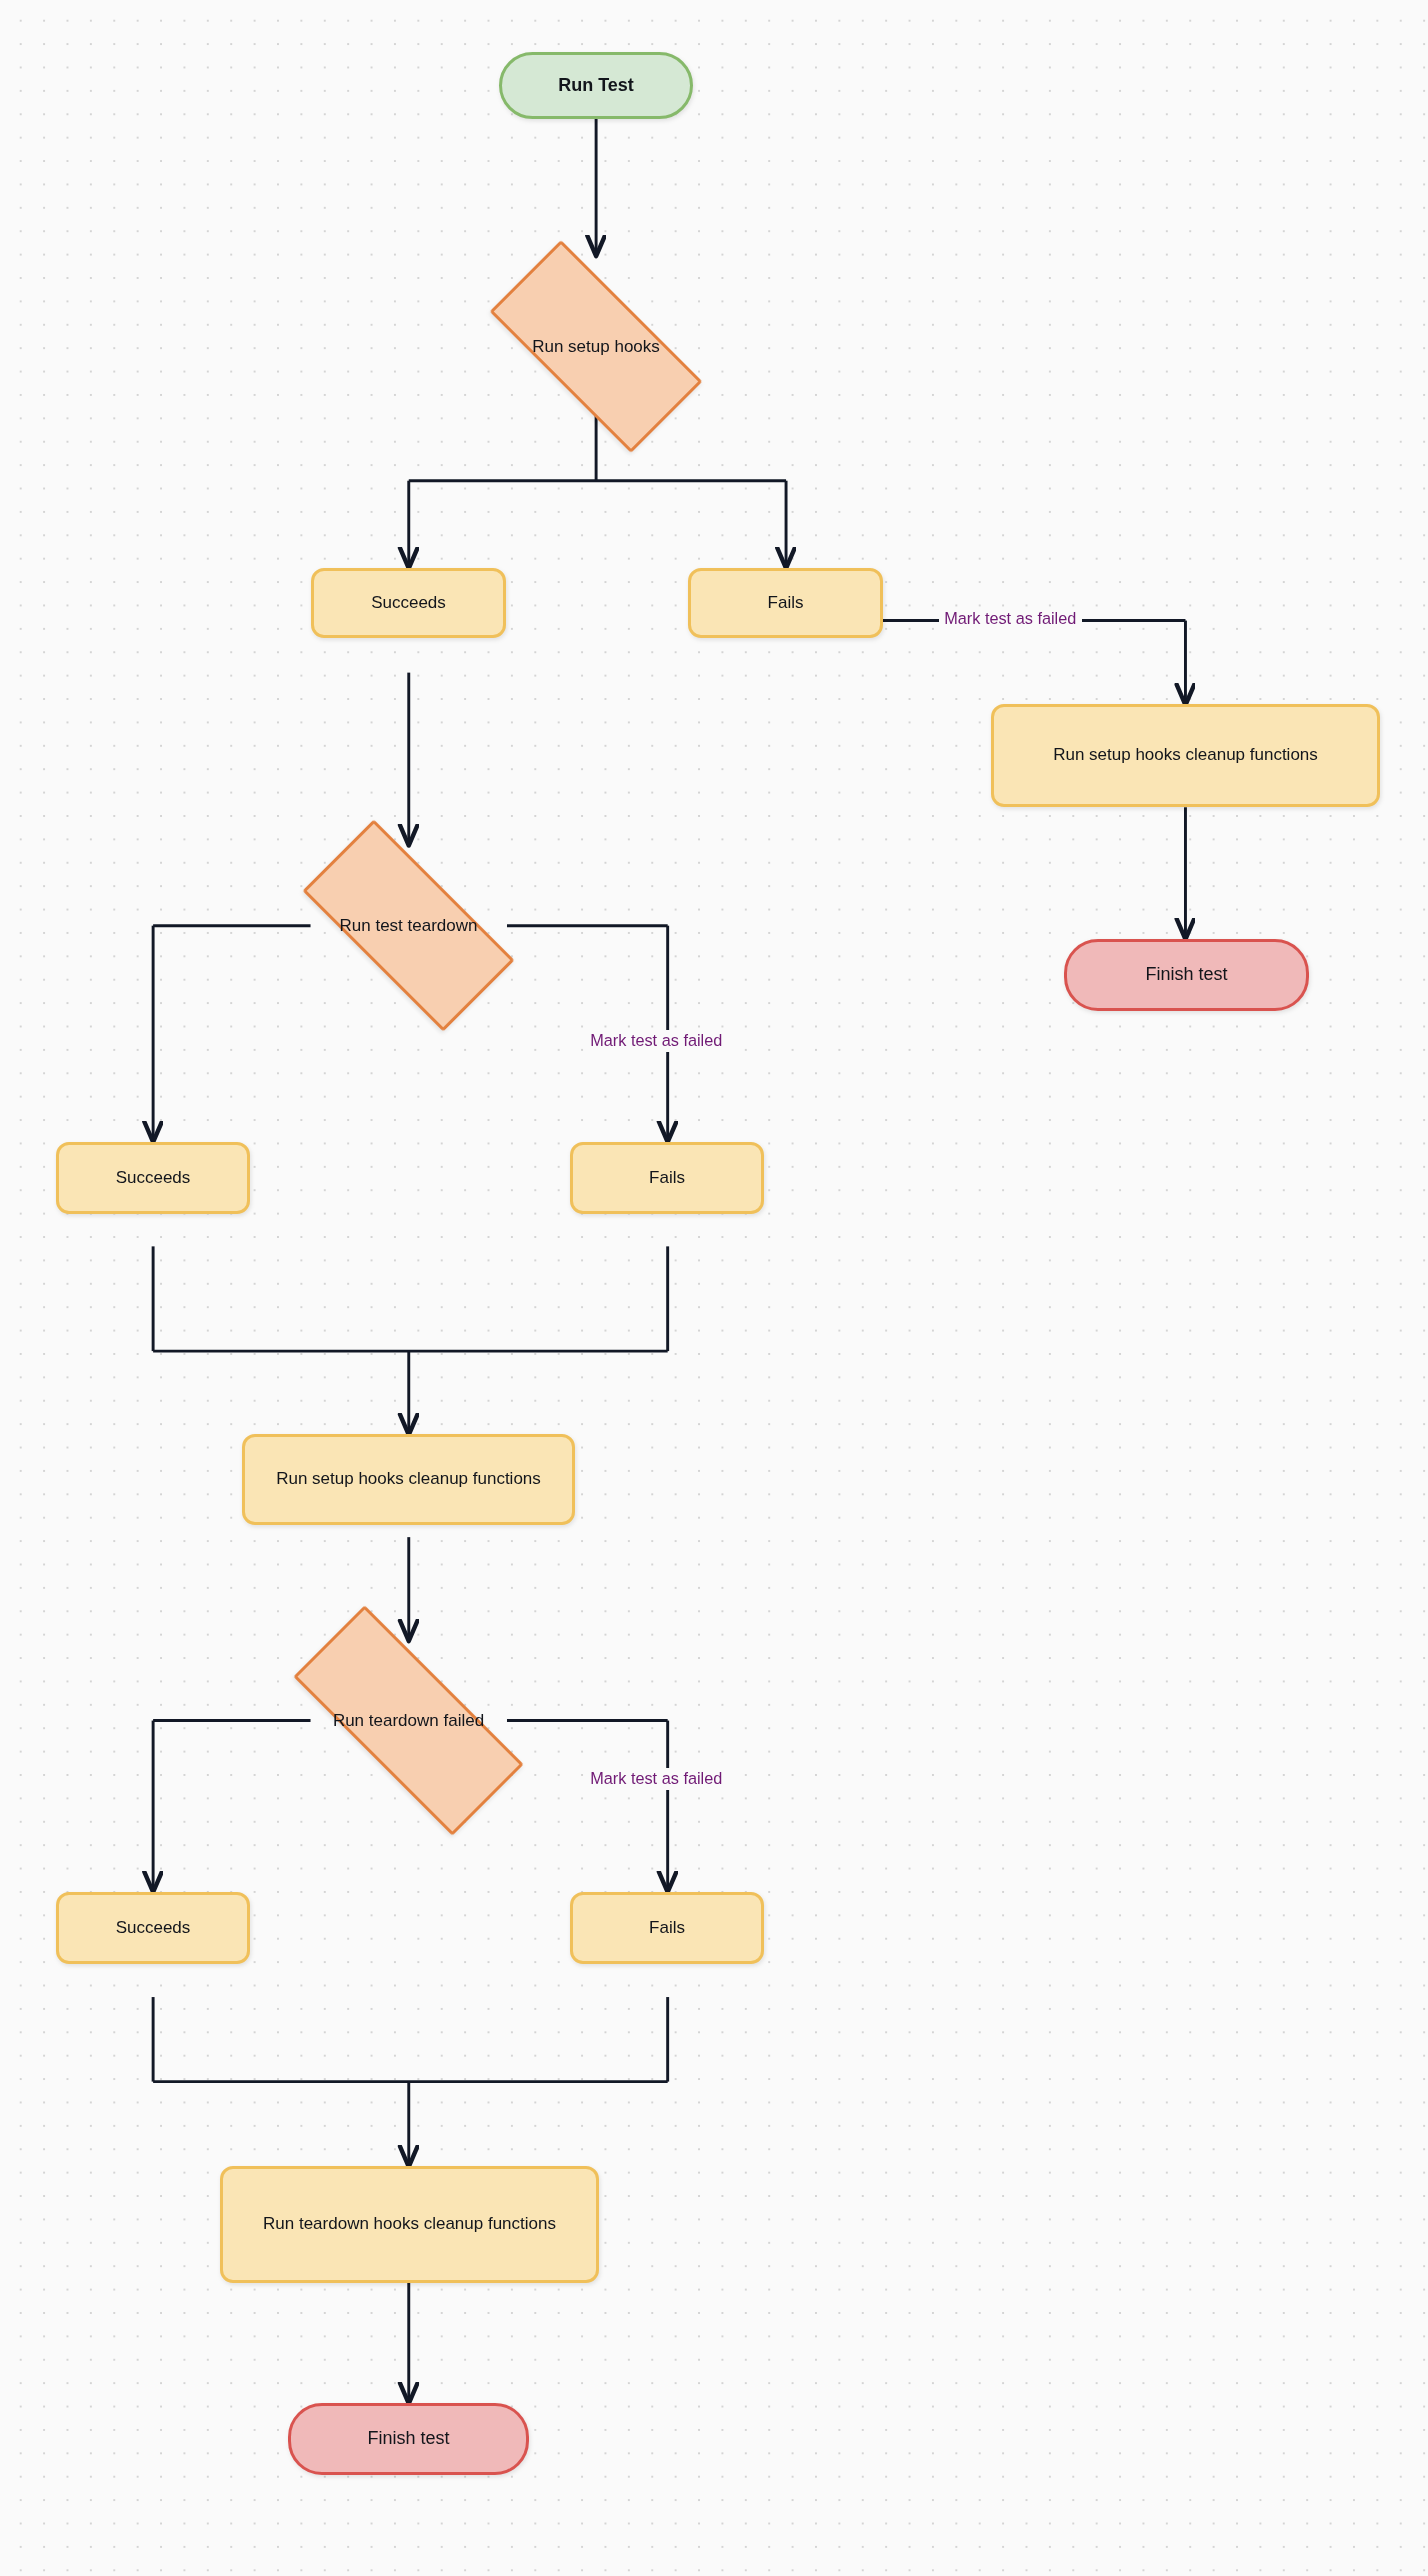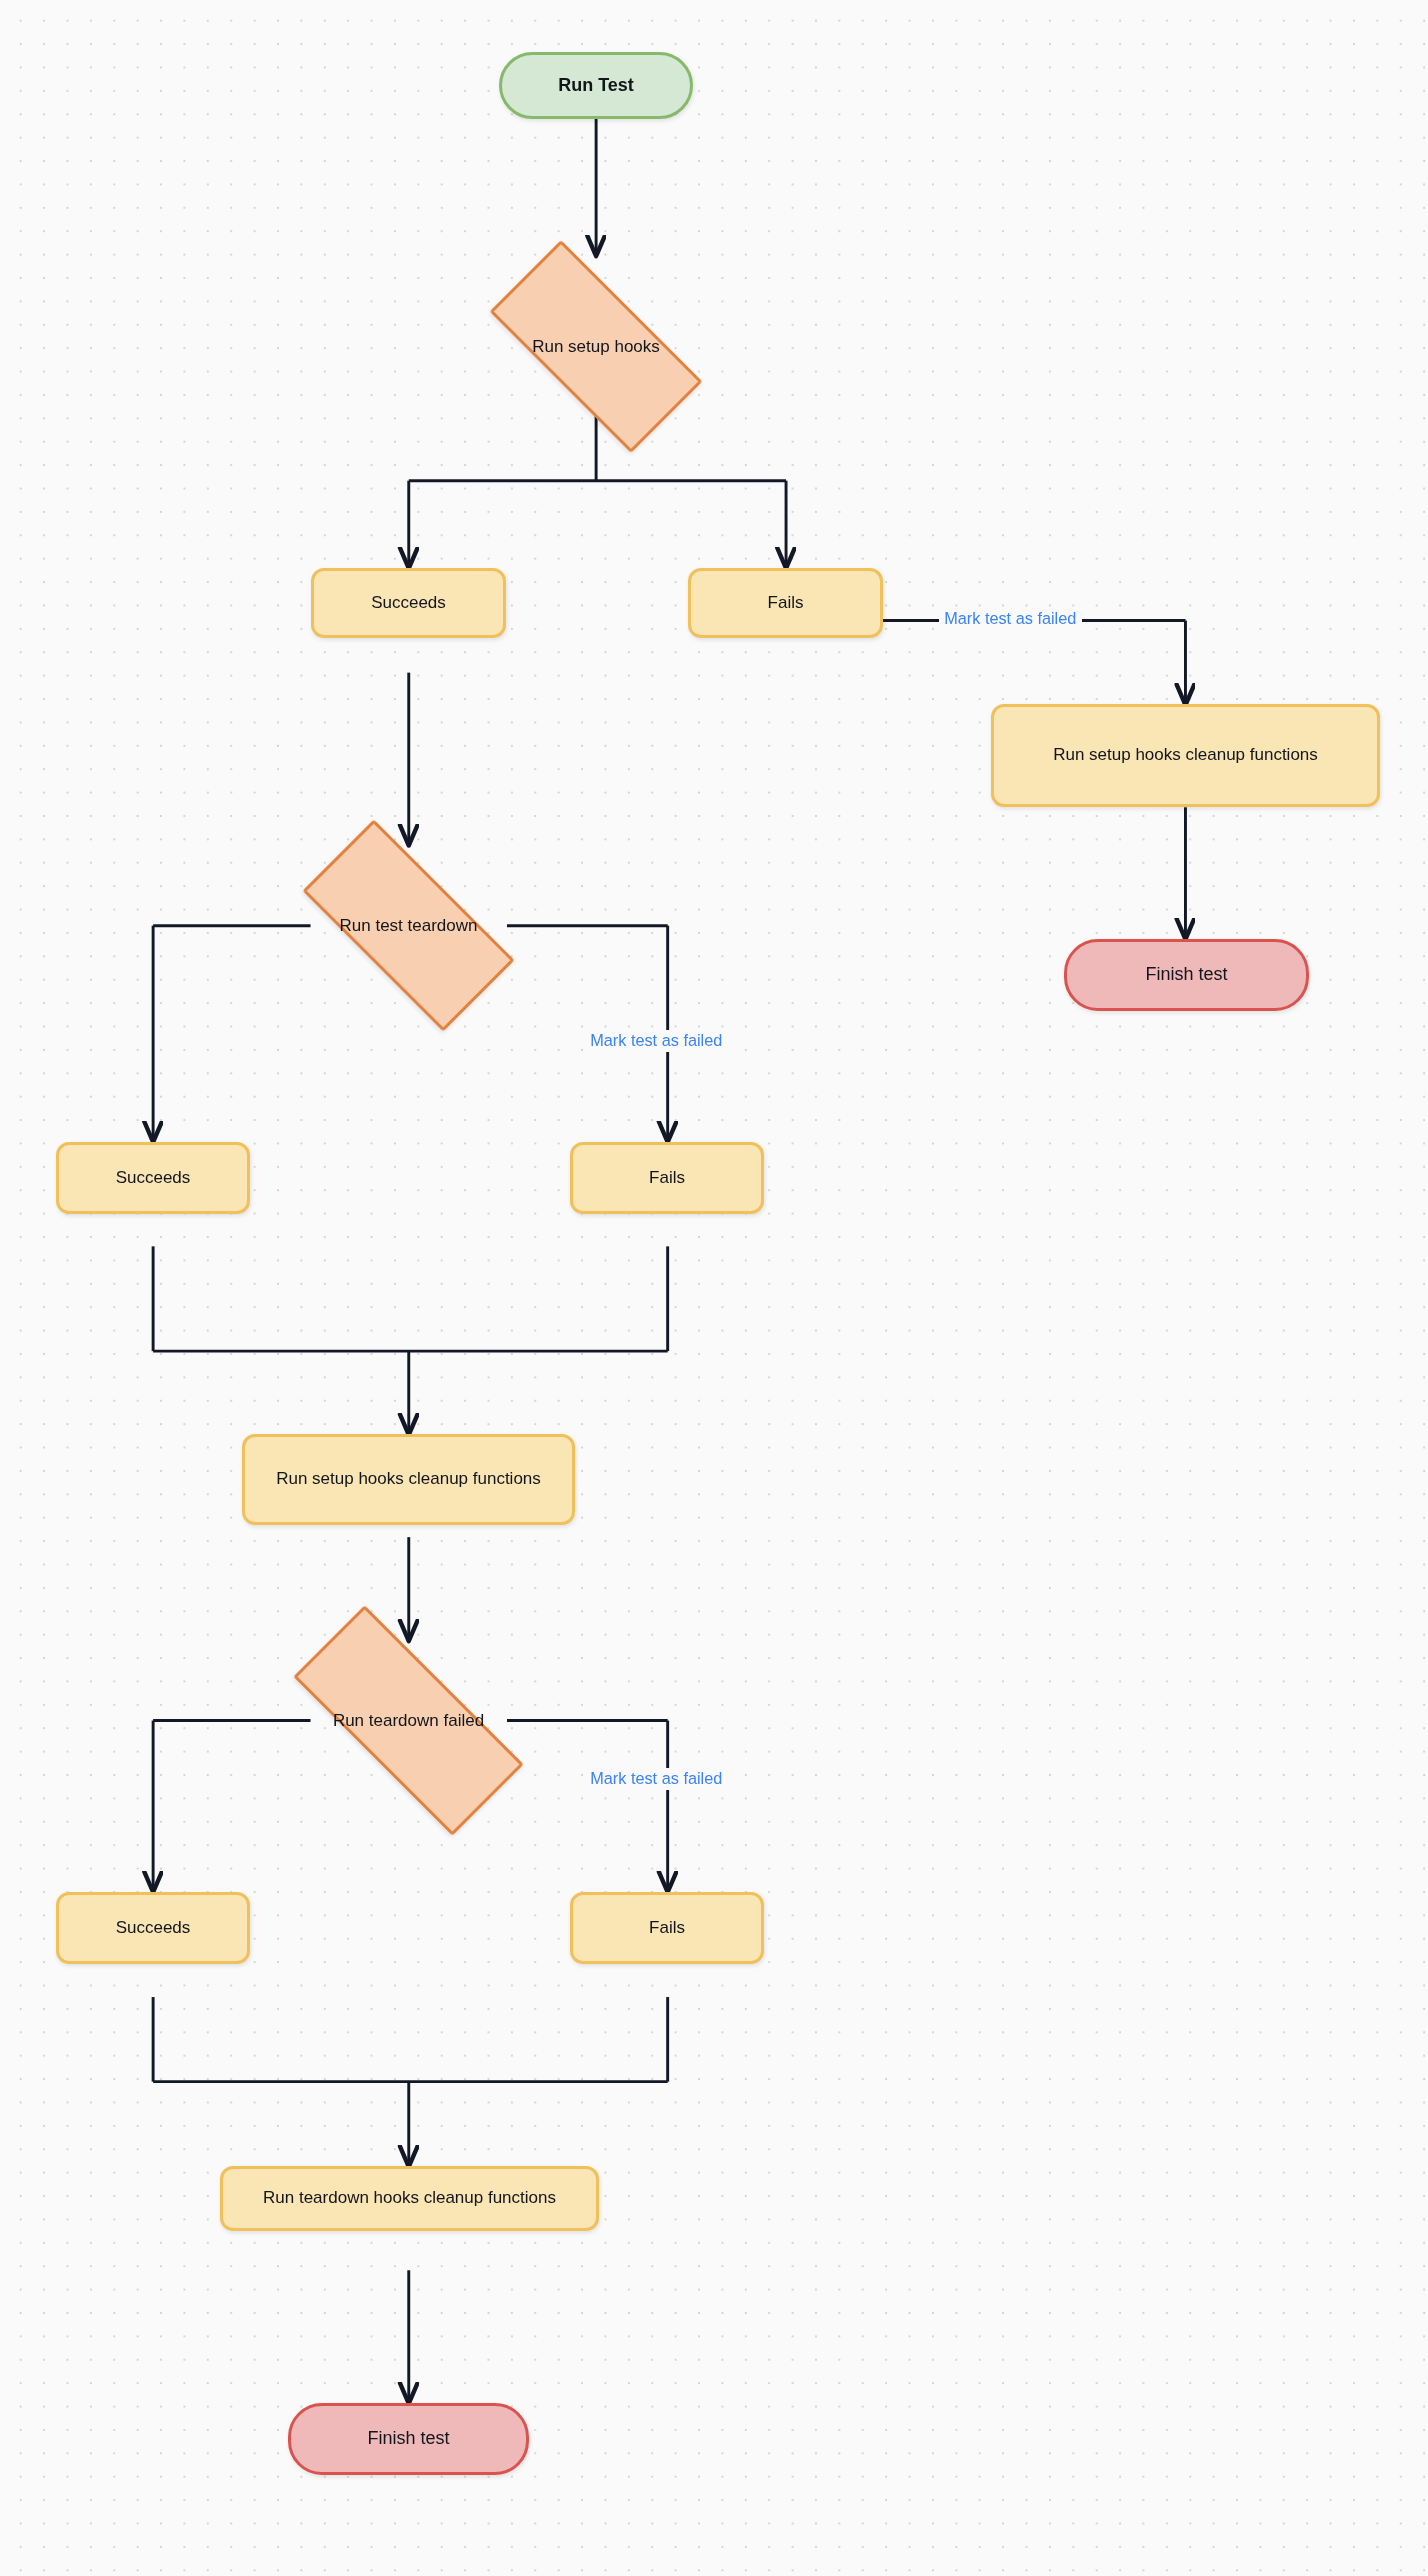--- a/index.html
+++ b/index.html
@@ -66,21 +66,21 @@
   .decision-label{
     position:relative;
     z-index:2;
     font-size:17px;
     color:#12151b;
     white-space:nowrap;
   }
   .edge-label{
     position:absolute;
     font-size:16.3px;
-    color:#3b82f6;
+    color:#701a75;
     background:#fafafa;
     padding:1.3px 5.2px;
     white-space:nowrap;
     line-height:1.2;
   }
 </style>
 </head>
 <body>
 
 <div id="canvas">
@@ -189,21 +189,21 @@
   <div class="edge-label" style="left:585px;top:1768px;">Mark test as failed</div>
 
   <div class="node process" style="left:56px;top:1892px;width:194px;height:72px;">
     <span>Succeeds</span>
   </div>
 
   <div class="node process" style="left:570px;top:1892px;width:194px;height:72px;">
     <span>Fails</span>
   </div>
 
-  <div class="node process" style="left:220px;top:2166px;width:379px;height:65px;">
+  <div class="node process" style="left:220px;top:2166px;width:379px;height:117px;">
     <span>Run teardown hooks cleanup functions</span>
   </div>
 
   <div class="node terminal-red" style="left:288px;top:2403px;width:241px;height:72px;">
     <span>Finish test</span>
   </div>
 
 </div>
 
 

